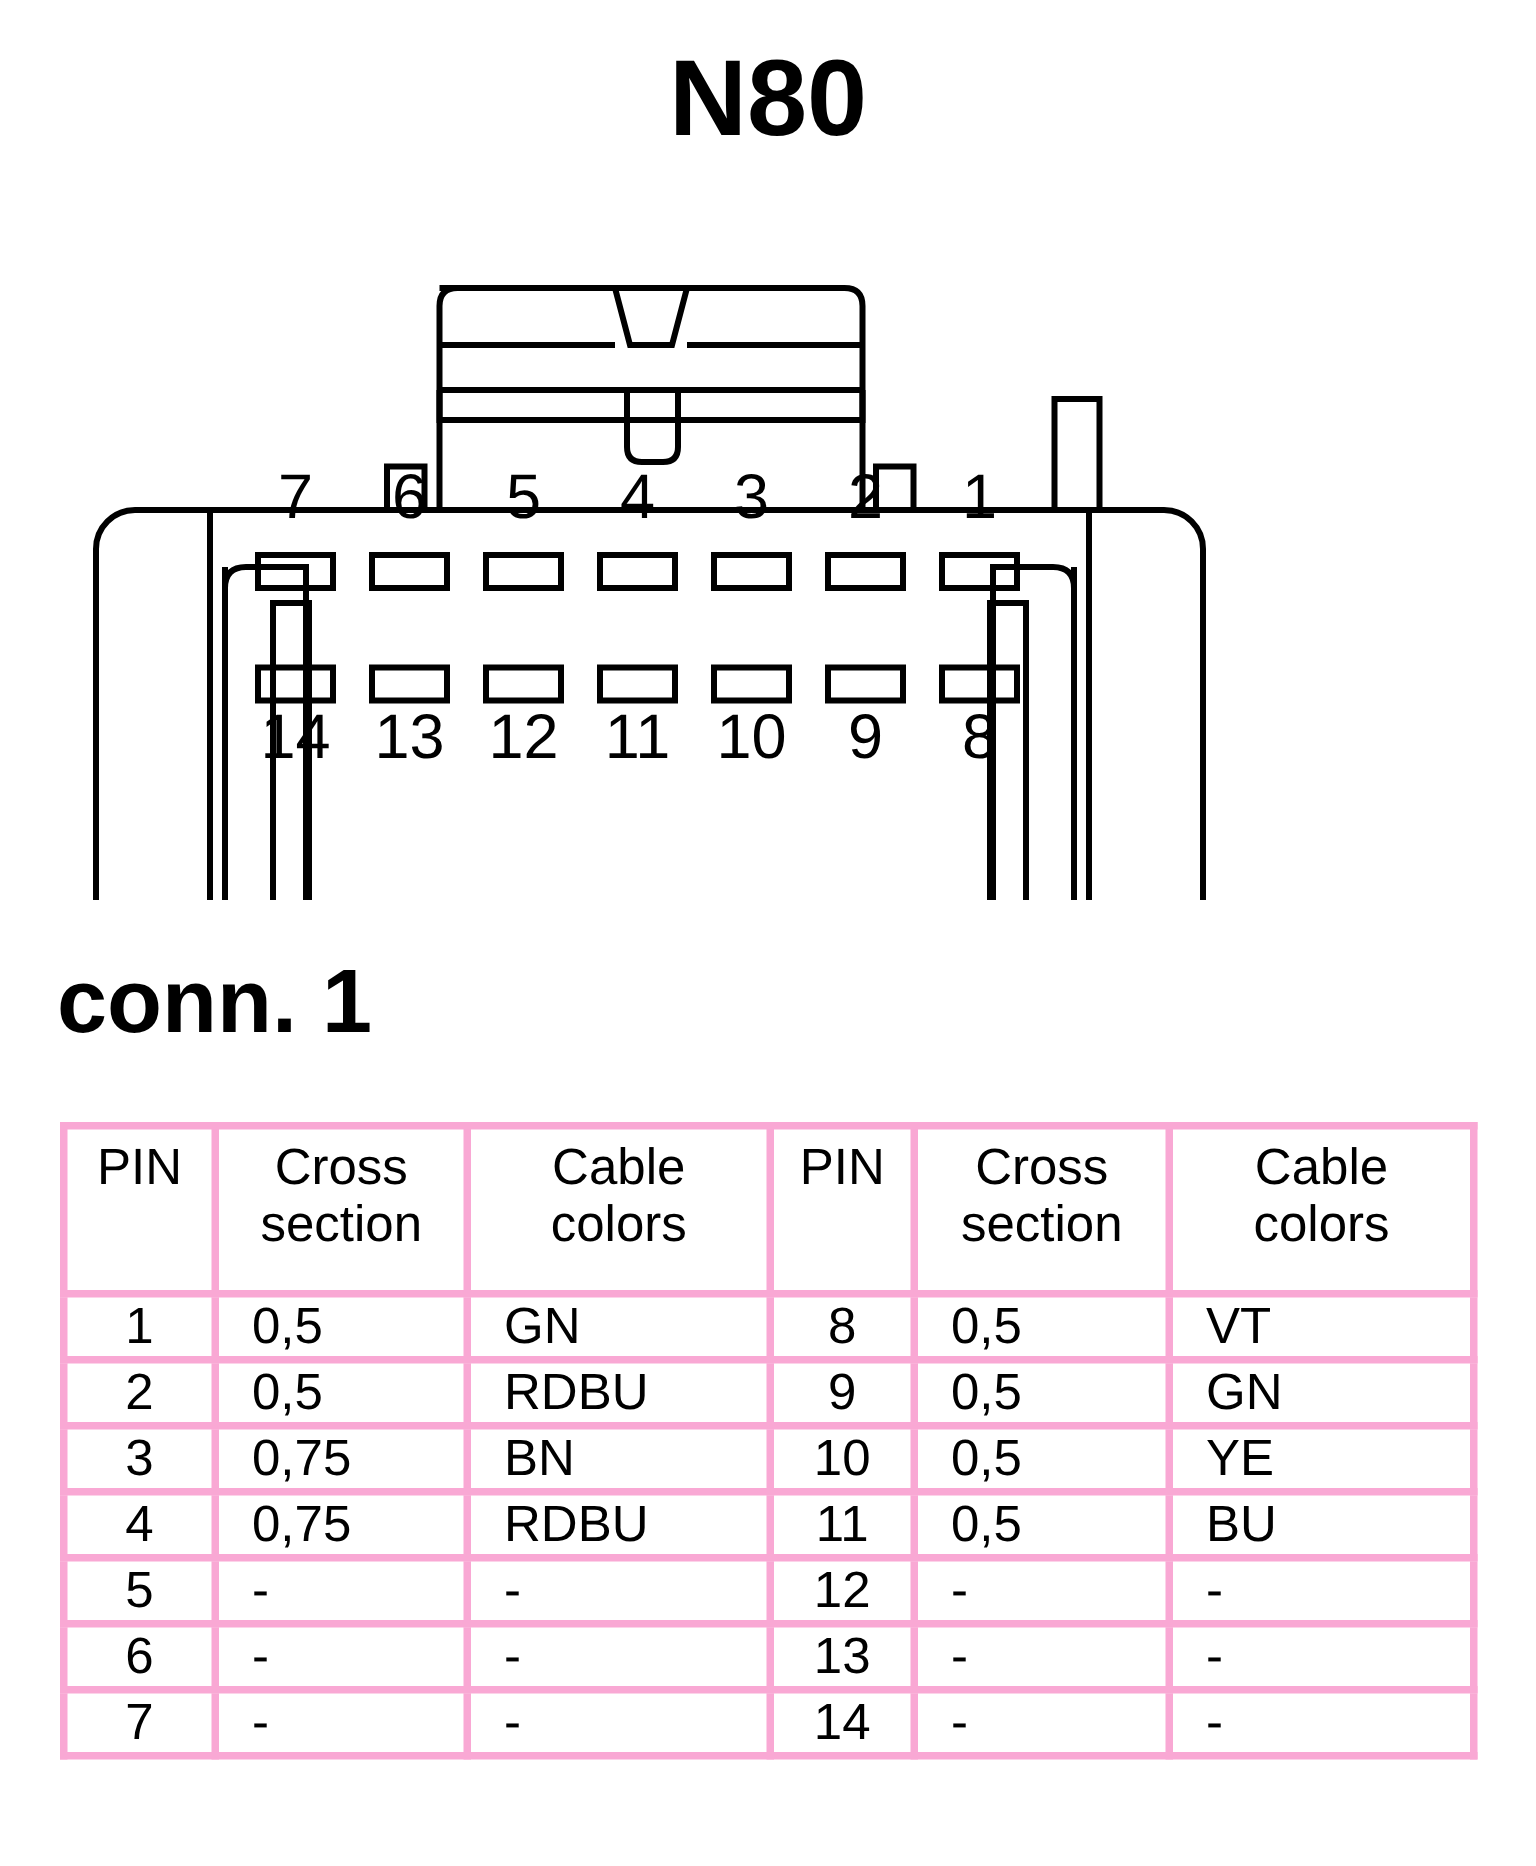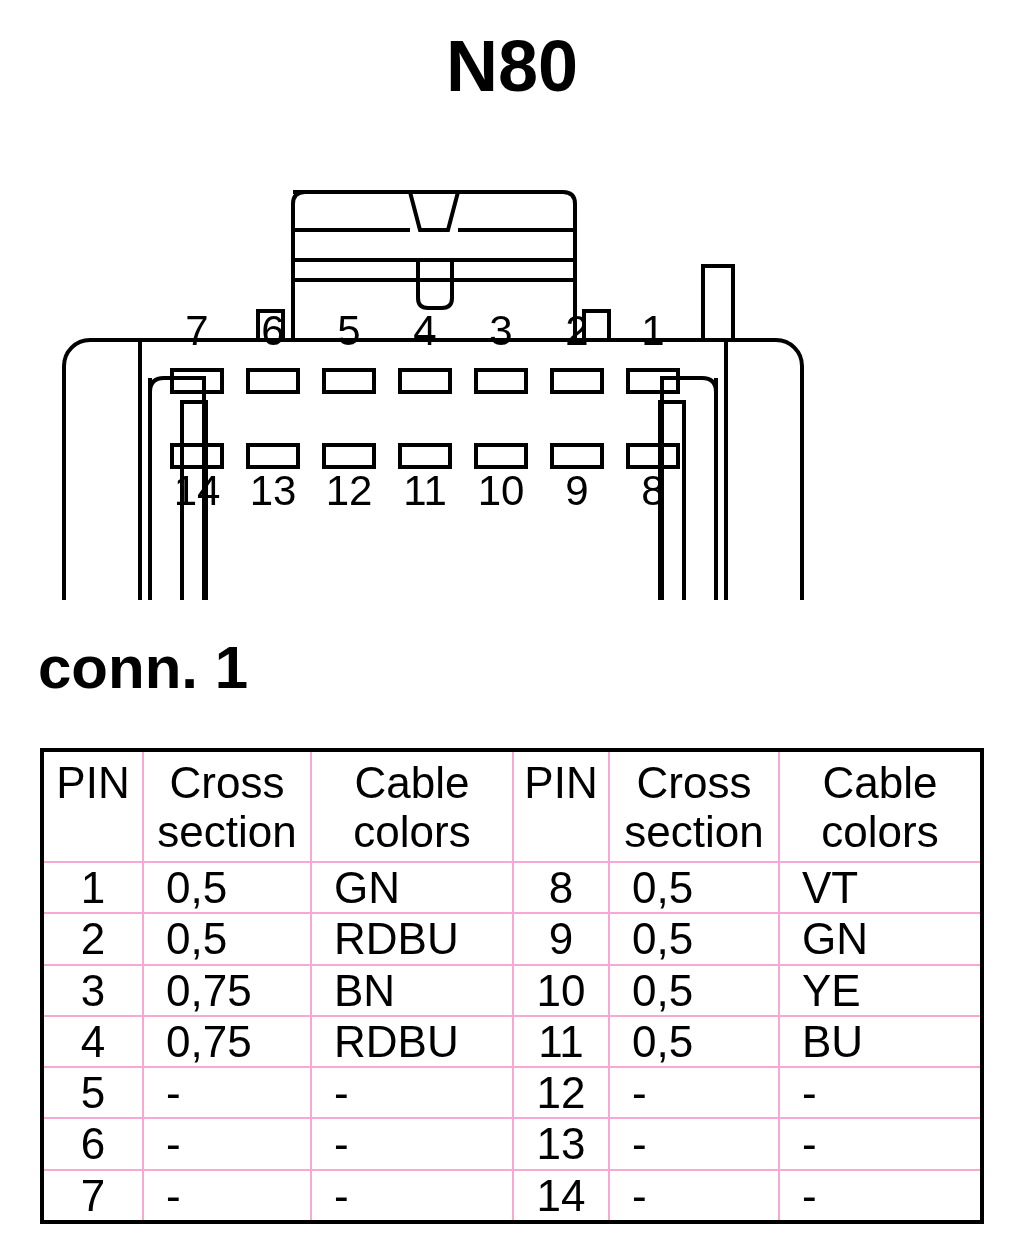--- a/index.html
+++ b/index.html
@@ -70,22 +70,22 @@
   }
   table.pin-table col.c-pin    { width: 101px; }
   table.pin-table col.c-cross  { width: 168px; }
   table.pin-table col.c-color  { width: 202px; }
   table.pin-table col.c-pin2   { width: 96px;  }
   table.pin-table col.c-cross2 { width: 170px; }
   table.pin-table col.c-color2 { width: 203px; }
 
   table.pin-table th,
   table.pin-table td {
-    border: 2px solid #f9a8d4;
-    font-size: 44px;
+    border: 5px solid #f9a8d4;
+    font-size: 34px;
     font-weight: normal;
     line-height: 1.12;
     padding: 0 6px;
     height: 44px;
     box-sizing: border-box;
   }
   table.pin-table thead th {
     height: 112px;
     vertical-align: top;
     padding-top: 6px;

